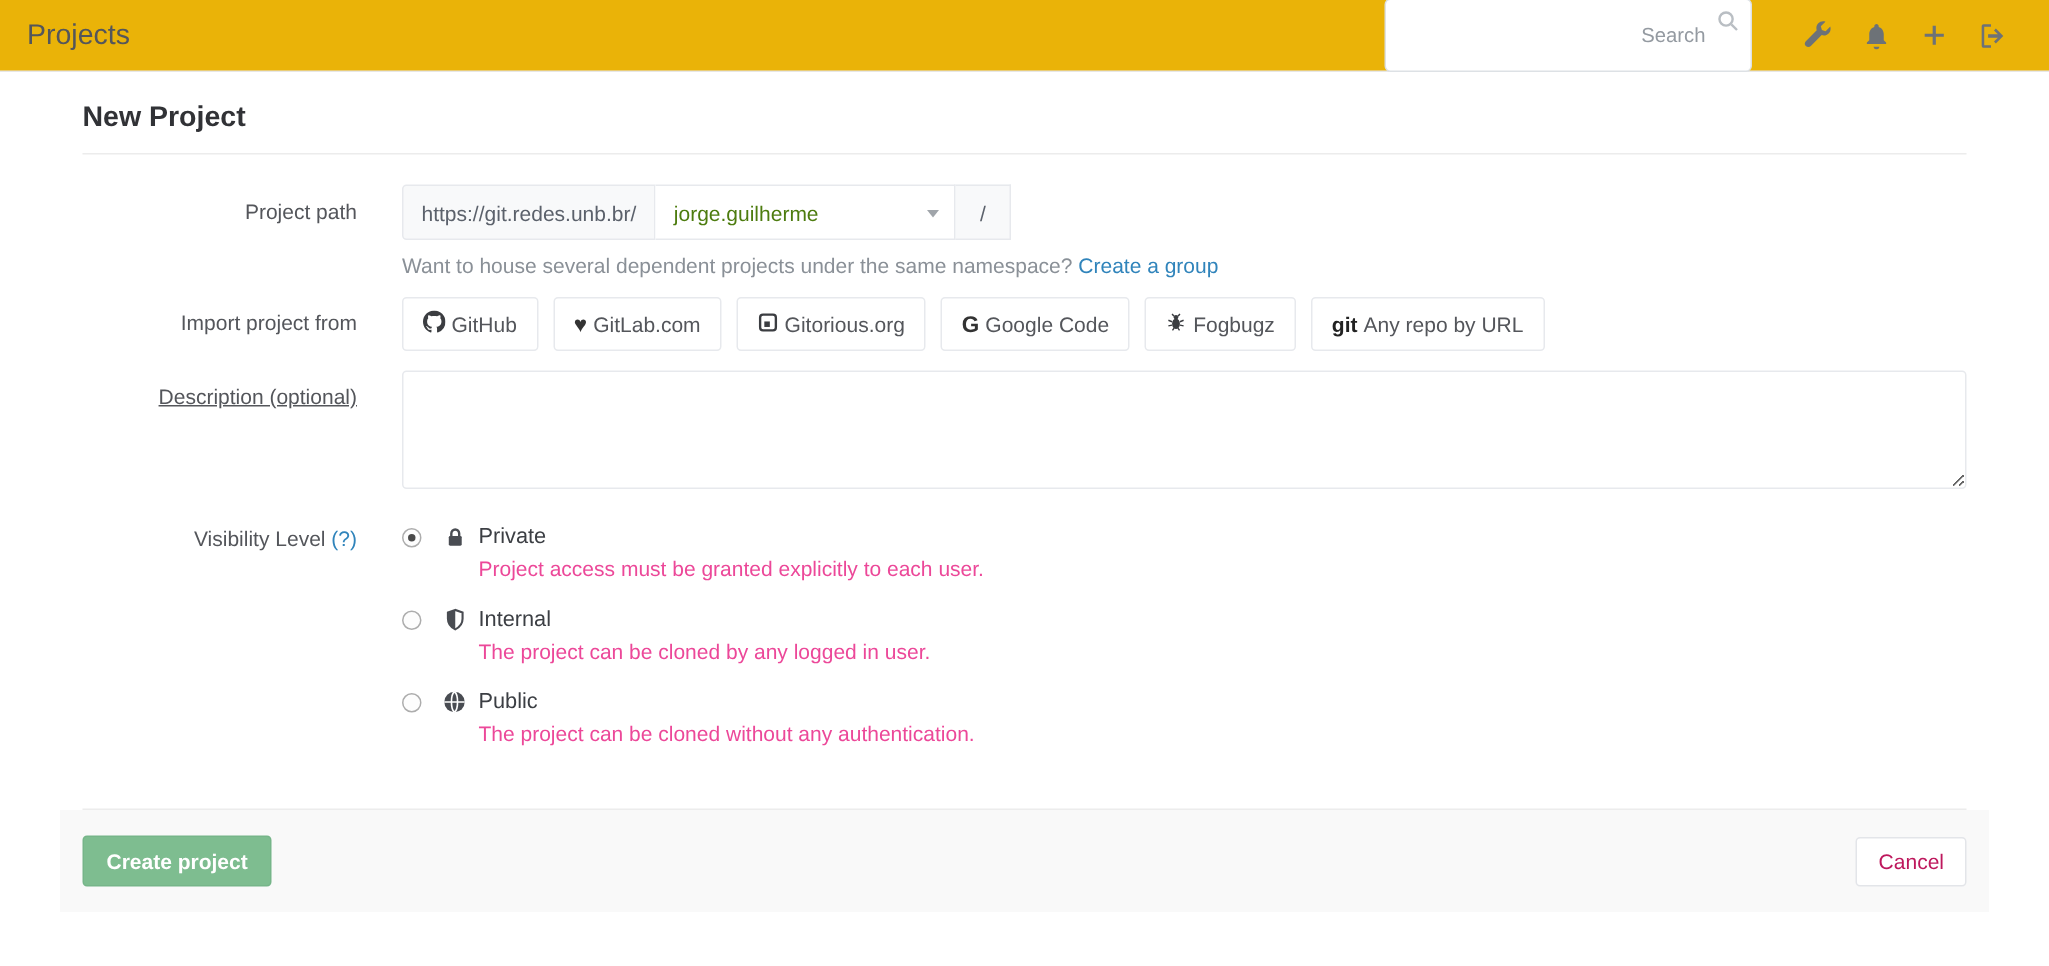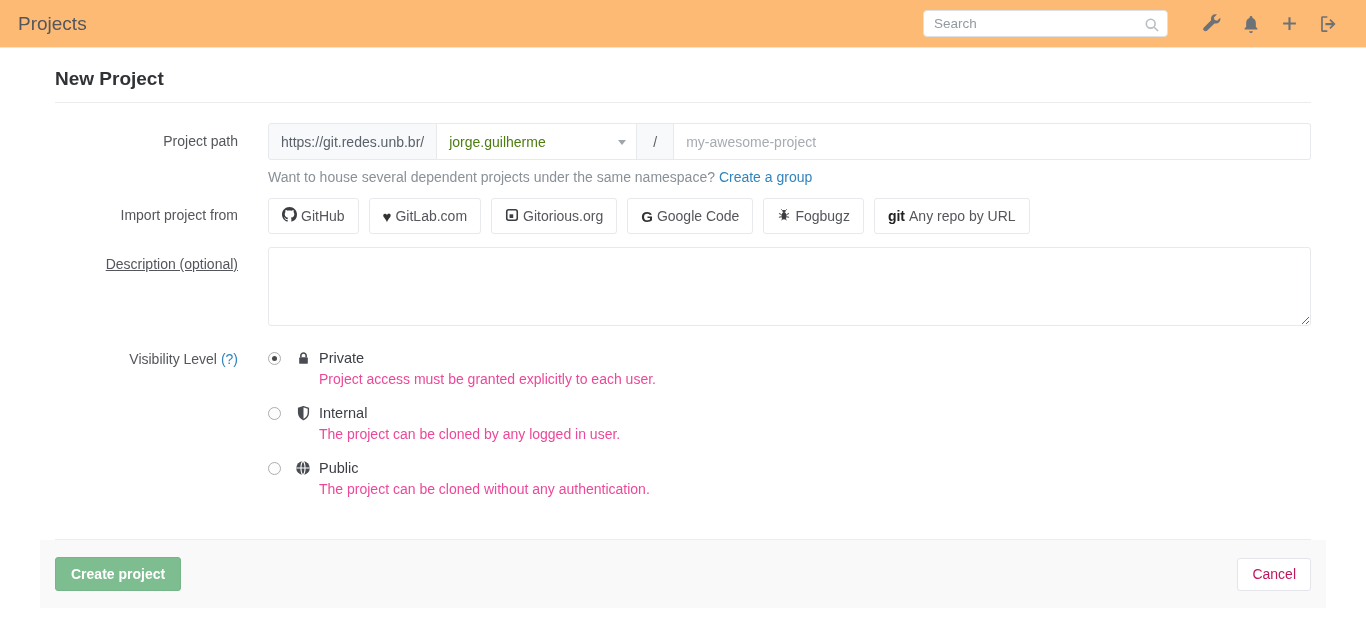--- a/index.html
+++ b/index.html
@@ -9,29 +9,29 @@
     font-size: 14px;
     color: #54565b;
     width: 1366px;
     height: 644px;
     overflow: hidden;
   }
   a { color:#3084bb; text-decoration:none; cursor:pointer; }
 
   
   .navbar {
-    height:48px; background:#fdba74; border-bottom:1px solid #e7e7e7;
+    height:48px; background:#eab308; border-bottom:1px solid #e7e7e7;
     display:flex; align-items:center; padding:0 18px;
   }
   .navbar-title { font-size:19px; font-weight:400; color:#54565b; }
   .navbar-right { margin-left:auto; display:flex; align-items:center; }
   .search-box { position:relative; width:245px; margin-right:24px; }
   .search-input {
-    width:100%; height:27px; border:1px solid #dde1e5; border-radius:4px;
-    padding:0 30px 0 10px; font:inherit; font-size:13.5px; color:#555; outline:none;
+    width:100%; height:49px; border:1px solid #dde1e5; border-radius:4px;
+    padding:0 30px 0 10px; font:inherit; font-size:13.5px; color:#555; outline:none;text-align:right;
   }
   .search-input::placeholder { color:#949aa1; }
   .search-glyph { position:absolute; right:8px; top:7px; pointer-events:none; }
   .nav-icon {
     width:39px; height:31px; display:flex; align-items:center; justify-content:center;
     cursor:pointer;
   }
   .nav-icon svg { fill:#6d7277; }
 
   
@@ -174,21 +174,20 @@
     <div class="form-row row-path">
       <div class="form-label">Project path</div>
       <div class="controls">
         <div class="input-group">
           <span class="ig-addon ig-first">https://git.redes.unb.br/</span>
           <div class="ig-select">
             <span>jorge.guilherme</span>
             <span class="caret"></span>
           </div>
           <span class="ig-addon ig-sep">/</span>
-          <input class="ig-input" type="text" placeholder="my-awesome-project" style="">
         </div>
         <div class="help-block" style="margin-left:0">
           <span>Want to house several dependent projects under the same namespace?</span>
           <a>Create a group</a>
         </div>
       </div>
     </div>
 
     <div class="form-row row-import">
       <div class="form-label">Import project from</div>

